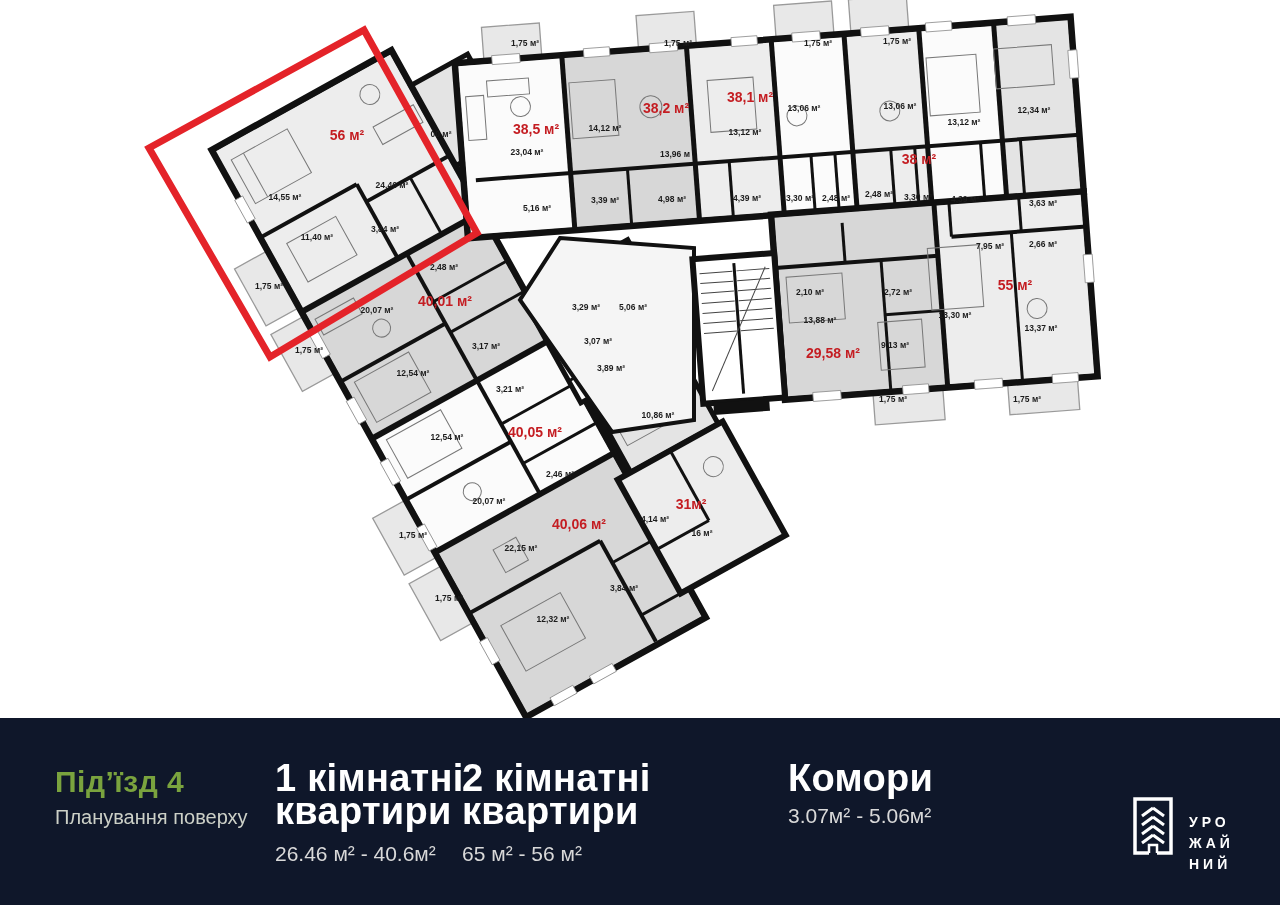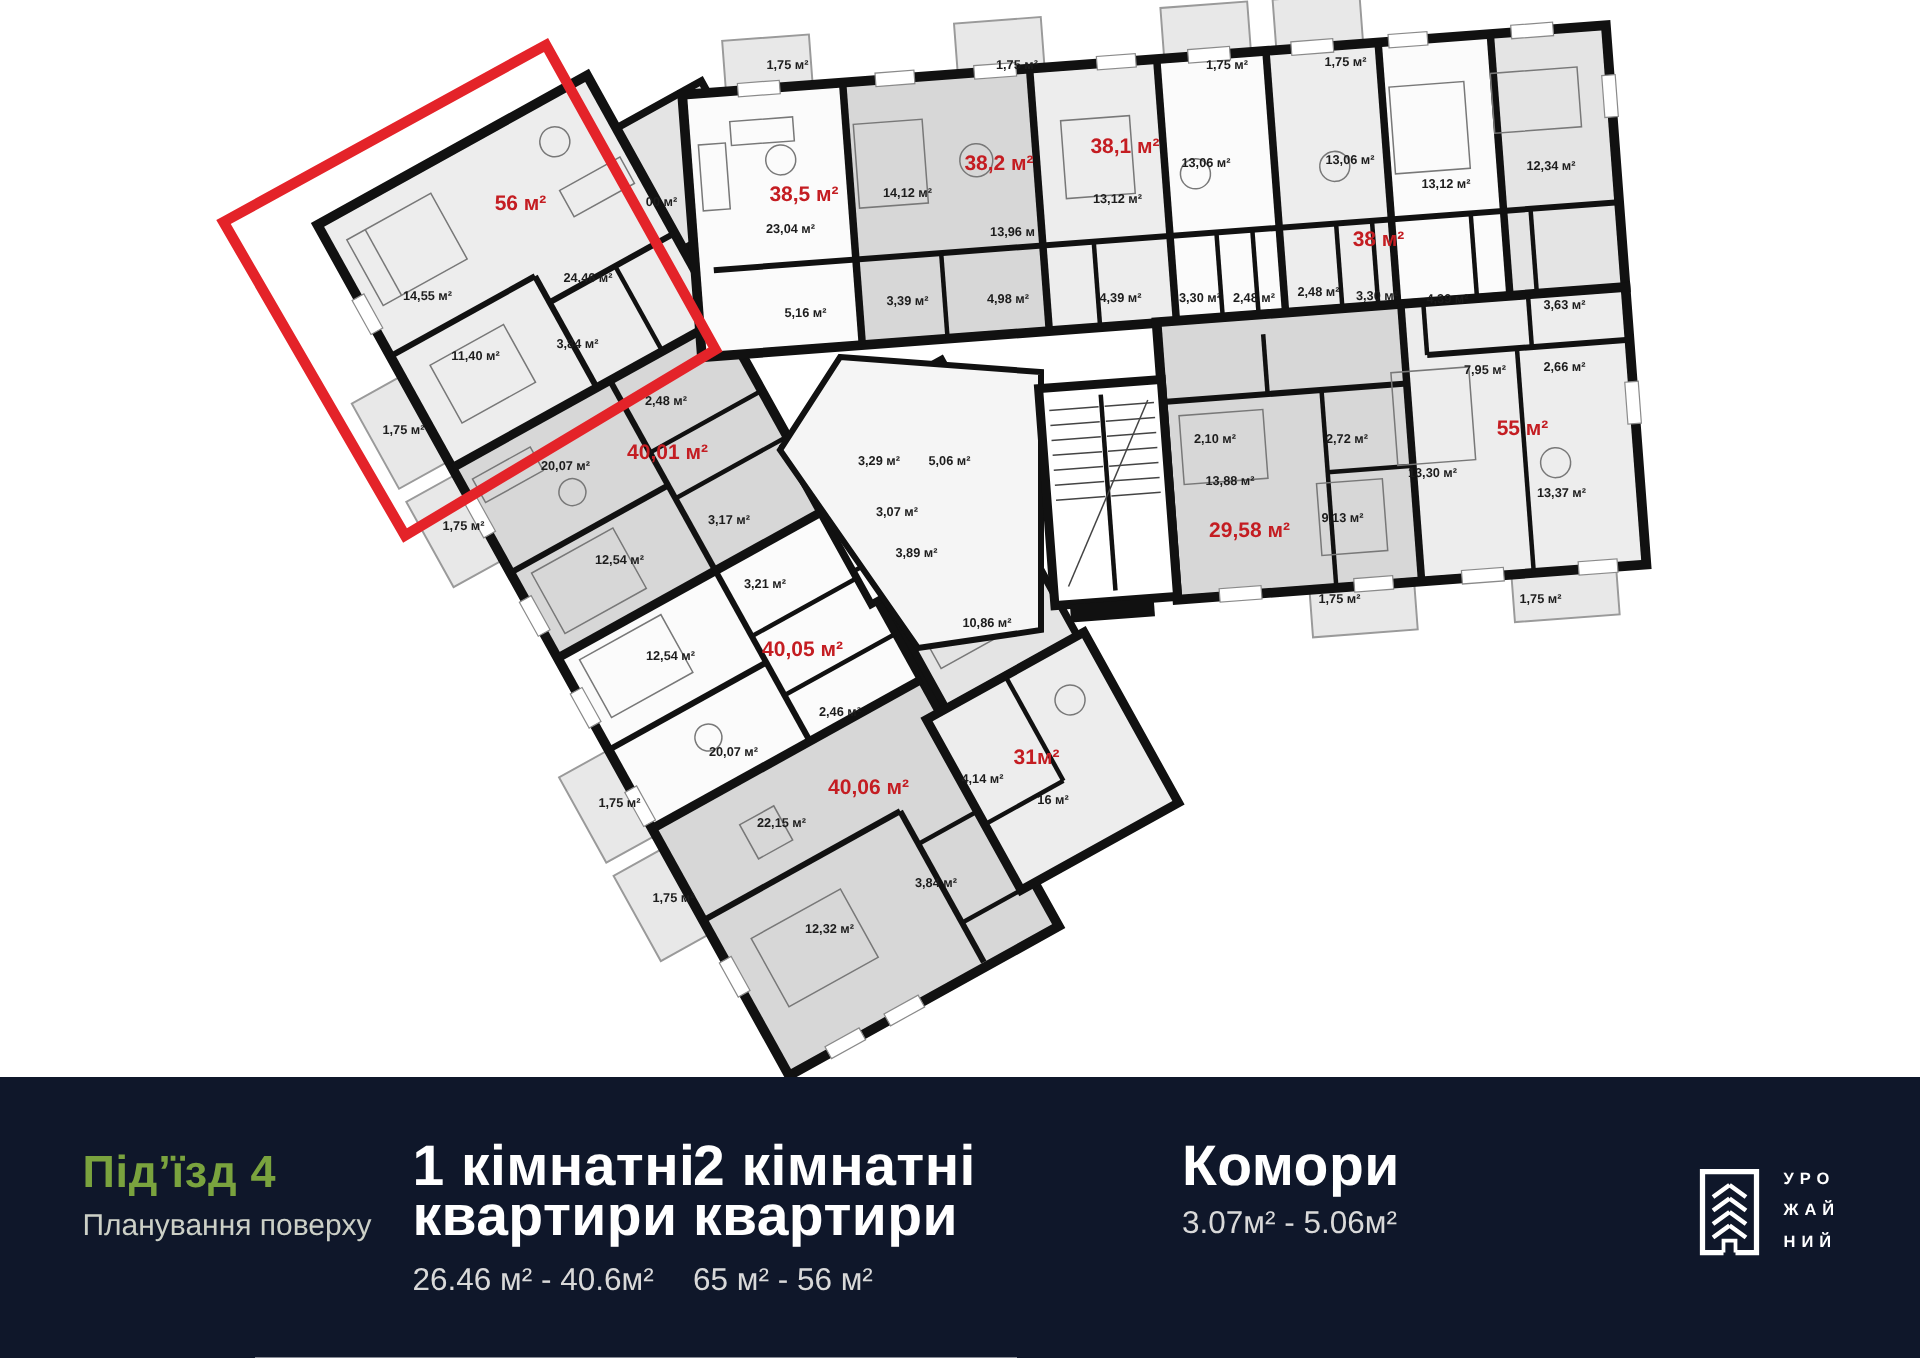--- a/index.html
+++ b/index.html
@@ -28,21 +28,21 @@
   .entrance-title{font-size:30px;font-weight:700;color:#7aa33e;letter-spacing:0.5px;}
   .entrance-sub{font-size:20px;color:#ccd0c7;margin-top:7px;}
   .fcol{position:absolute;top:44px;}
   .fcol .col-title{font-size:38px;line-height:33px;font-weight:700;color:#ffffff;letter-spacing:0.3px;}
   .fcol .col-range{font-size:21px;color:#d9d9d9;margin-top:14px;}
   .fcol.single .col-range{margin-top:9px;}
   .col1{left:275px;}
   .col2{left:462px;}
   .col3{left:768px;margin-left:20px;}
   .logo{position:absolute;left:1130px;top:58px;display:flex;align-items:center;}
-  .logo-text{margin-left:13px;color:#fff;font-size:11px;font-weight:700;letter-spacing:4px;line-height:21px;}
+  .logo-text{margin-left:13px;color:#fff;font-size:14px;font-weight:700;letter-spacing:4px;line-height:21px;margin-top:36px;}
 </style>
 </head>
 <body>
 
 <div class="stage">
 
 <svg width="1280" height="718" viewBox="0 0 1280 718" xmlns="http://www.w3.org/2000/svg">
 
   <g transform="rotate(-29 212 150) translate(212 150)">
 

